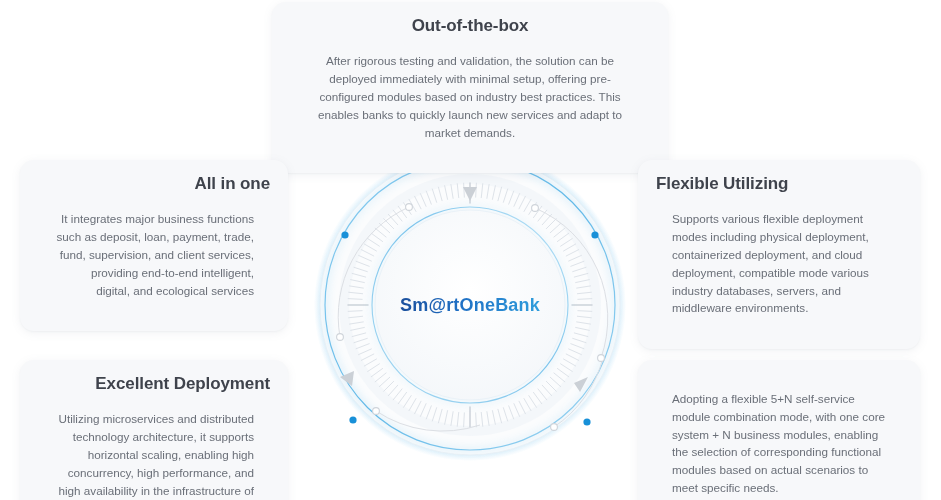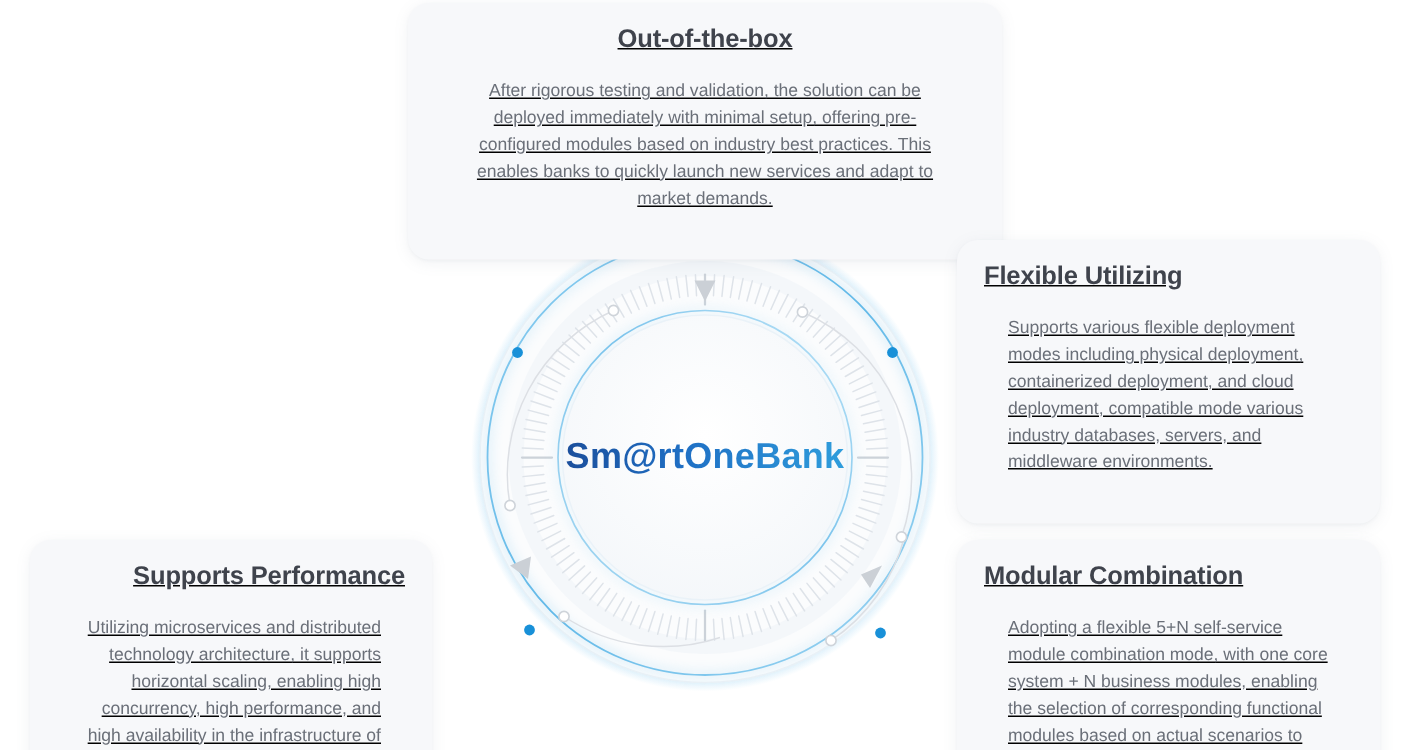--- a/index.html
+++ b/index.html
@@ -23,21 +23,20 @@
 
   
   .card {
     position: absolute;
     background: #f7f8fa;
     border-radius: 14px;
     box-sizing: border-box;
     padding: 14px 18px 16px 18px;
     box-shadow: 0 2px 10px rgba(120, 130, 150, 0.10),
                 0 1px 2px rgba(120, 130, 150, 0.06);
-    text-decoration: underline;
   }
   .card-title {
     font-size: 17px;
     font-weight: bold;
     color: #3f434c;
     margin: 0 0 6px 0;
     line-height: 1.2;
     letter-spacing: -0.1px;
   }
   .card-body {
@@ -78,21 +77,21 @@
     left: 0;
     top: 0;
     width: 340px;
     height: 340px;
     display: flex;
     align-items: center;
     justify-content: center;
     pointer-events: none;
   }
   .brand-text span {
-    font-size: 24px;
+    font-size: 18px;
     font-weight: bold;
     letter-spacing: 0.2px;
     background: linear-gradient(90deg, #1b4f9c 0%, #1f6fc4 42%, #2f9ddc 100%);
     -webkit-background-clip: text;
     background-clip: text;
     color: transparent;
     -webkit-text-fill-color: transparent;
   }
 </style>
 </head>
@@ -304,29 +303,32 @@
     <div class="brand-text">
       <span>Sm@rtOneBank</span>
     </div>
   </div>
 
   <div class="card align-center" id="card-top">
     <h3 class="card-title">Out-of-the-box</h3>
     <p class="card-body">After rigorous testing and validation, the solution can be deployed immediately with minimal setup, offering pre-configured modules based on industry best practices. This enables banks to quickly launch new services and adapt to market demands.</p>
   </div>
 
+  <div class="card align-right" id="card-left-1">
+    <h3 class="card-title">All in one</h3>
+    <p class="card-body">It integrates major business functions such as deposit, loan, payment, trade, fund, supervision, and client services, providing end-to-end intelligent, digital, and ecological services</p>
+  </div>
 
   <div class="card align-left" id="card-right-1">
     <h3 class="card-title">Flexible Utilizing</h3>
     <p class="card-body">Supports various flexible deployment modes including physical deployment, containerized deployment, and cloud deployment, compatible mode various industry databases, servers, and middleware environments.</p>
   </div>
 
   <div class="card align-right" id="card-left-2">
-    <h3 class="card-title">Supports Performance</h3>
+    <h3 class="card-title">Excellent Deployment</h3>
     <p class="card-body">Utilizing microservices and distributed technology architecture, it supports horizontal scaling, enabling high concurrency, high performance, and high availability in the infrastructure of banking business systems.</p>
   </div>
 
   <div class="card align-left" id="card-right-2">
-    <h3 class="card-title">Modular Combination</h3>
     <p class="card-body">Adopting a flexible 5+N self-service module combination mode, with one core system + N business modules, enabling the selection of corresponding functional modules based on actual scenarios to meet specific needs.</p>
   </div>
 
 </div>
 
 </body></html>

